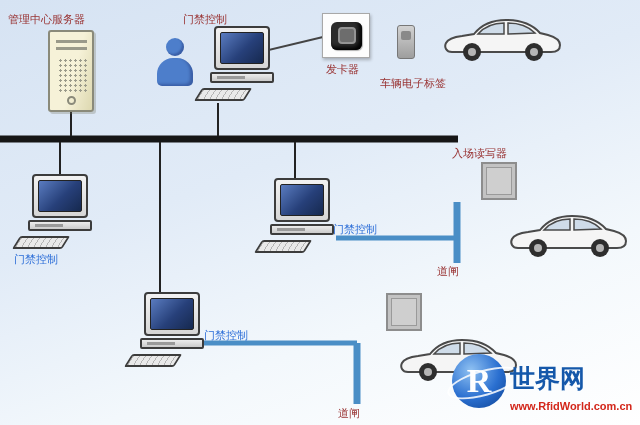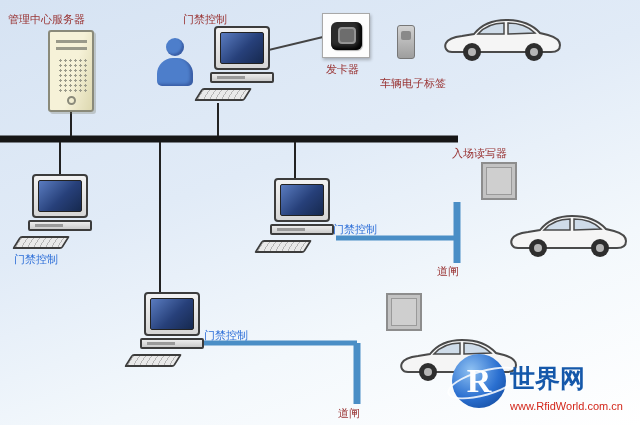--- a/index.html
+++ b/index.html
@@ -64,21 +64,21 @@
   .logo{position:absolute;left:448px;top:352px;width:192px;height:72px;z-index:6}
   .logo .globe{position:absolute;left:4px;top:2px;width:54px;height:54px;border-radius:50%;
     background:radial-gradient(circle at 35% 30%,#8fc1f2,#2a6fd0 55%,#0c3f8e 100%);
     display:flex;align-items:center;justify-content:center;color:#fff;
     font-family:"Liberation Serif",serif;font-weight:bold;font-size:34px}
   .logo .orbit{position:absolute;left:-6px;top:16px;width:76px;height:26px;
     border:2px solid rgba(255,255,255,.85);border-radius:50%;transform:rotate(-16deg)}
   .logo .nameline{position:absolute;left:60px;top:10px;display:flex;align-items:baseline;color:#1558aa}
   .logo .fid{font-family:"Liberation Serif",serif;font-style:italic;font-weight:bold;font-size:31px;letter-spacing:1px}
   .logo .cjk{font-weight:bold;font-size:25px;margin-left:2px}
-  .logo .url{position:absolute;left:62px;top:48px;color:#d3261a;font-size:11px;font-weight:normal}
+  .logo .url{position:absolute;left:62px;top:48px;color:#d3261a;font-size:11px;font-weight:bold}
 </style>
 </head>
 <body>
 
 <div class="stage">
 
   <svg class="lines" viewBox="0 0 640 425">
     <line x1="0" y1="139" x2="458" y2="139" stroke="#161616" stroke-width="7"></line>
     <line x1="71" y1="110" x2="71" y2="136" stroke="#222" stroke-width="2"></line>
     <line x1="218" y1="103" x2="218" y2="136" stroke="#222" stroke-width="2"></line>

